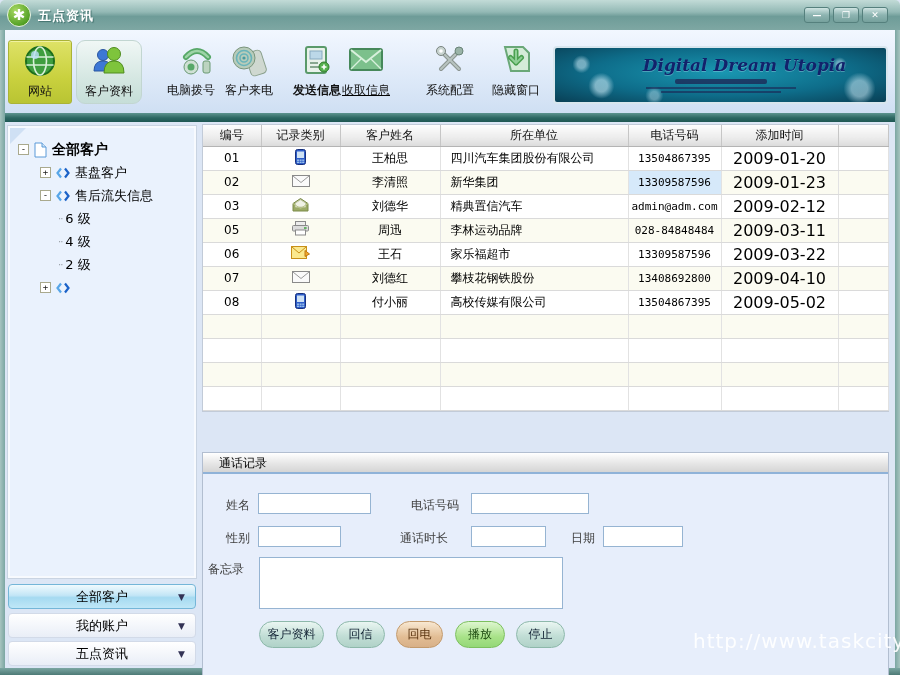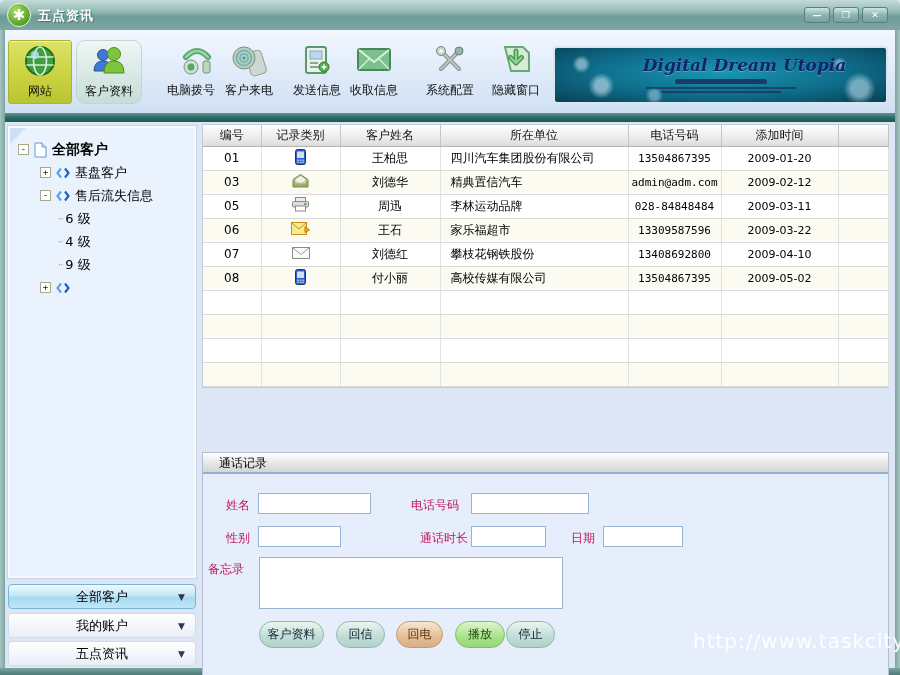--- a/index.html
+++ b/index.html
@@ -80,29 +80,29 @@
   .table-wrap { position:absolute; left:202px; top:124px; width:687px; background:#fff; border:1px solid #c2cbd8; }
   table { border-collapse:collapse; table-layout:fixed; width:685px; }
   th { height:21px; background:linear-gradient(180deg,#fdfdfd 0%,#ececec 60%,#dcdcdc 100%);
     border-right:1px solid #c6c6c6; border-bottom:1px solid #b4b4b4;
     font-weight:normal; font-size:12px; color:#111; }
   td { height:24px; border-right:1px solid #e2e2e2; border-bottom:1px solid #dadada;
     font-size:12px; color:#000; text-align:center; overflow:hidden; white-space:nowrap; }
   tbody tr:nth-child(even) td { background:#fbfbf1; }
   td.company { text-align:left; padding-left:10px; }
   td.phone { font-family:"DejaVu Sans Mono","Liberation Mono",monospace; font-size:11px; }
-  td.date { font-size:11px;margin-top:8px; }
+  td.date { font-size:16px;margin-top:8px; }
   td.sel { background:#d6e9fa !important; }
 
   
   .panel { position:absolute; left:202px; top:452px; width:687px; height:254px;
     background:#e7eefb; border:1px solid #b2bed0; }
   .panel-header { height:21px; background:linear-gradient(180deg,#ffffff 0%,#e6e6e6 55%,#d5d5d5 100%);
     border-bottom:2px solid #8fb2d8; font-size:12px; color:#000; padding-left:16px; line-height:20px; }
-  .fld-label { position:absolute; font-size:12px; color:#be185d; white-space:nowrap; }
+  .fld-label { position:absolute; font-size:12px; color:#404040; white-space:nowrap; }
   .fld-input { position:absolute; height:21px; border:1px solid #96b4d2; background:#fff; font-size:12px; padding:0 4px; }
   .memo-area { position:absolute; border:1px solid #96b4d2; background:#fff; resize:none; font-size:12px; padding:2px 4px; }
   .pill { position:absolute; height:27px; border-radius:14px; font-size:12px; text-align:center;
     line-height:25px; cursor:pointer; }
   .pill-teal { background:linear-gradient(180deg,#eaf6f2 0%,#c2ded6 55%,#b0d2c8 100%);
     border:1px solid #8db8aa; color:#123; }
   .pill-tan  { background:linear-gradient(180deg,#f8e8d2 0%,#e2bd94 60%,#d8b088 100%);
     border:1px solid #c39a6c; color:#5a3410; }
   .pill-green{ background:linear-gradient(180deg,#ddf6cf 0%,#a8e288 60%,#94d878 100%);
     border:1px solid #7cc05e; color:#1d4a10; }
@@ -168,34 +168,34 @@
         <svg width="38" height="34" viewBox="0 0 38 34">
             <rect x="18" y="8" width="16" height="24" rx="4" transform="rotate(-18 26 20)" fill="#cfd8d0" stroke="#8aa08c"></rect>
             <circle cx="14" cy="15" r="11" fill="#b8ccba" stroke="#7a947c"></circle>
             <circle cx="14" cy="15" r="7.5" fill="none" stroke="#69b4ba" stroke-width="1.6"></circle>
             <circle cx="14" cy="15" r="4" fill="none" stroke="#69b4ba" stroke-width="1.6"></circle>
             <circle cx="14" cy="15" r="1.6" fill="#4a9aa0"></circle>
           </svg>
       </span>
       <span class="tb-label">客户来电</span>
     </div>
-    <div class="tb-item" style="left:278px;width:68px;">
+    <div class="tb-item" style="left:278px;width:68px;font-weight:bold;">
       <span class="tb-icon">
         <svg width="34" height="34" viewBox="0 0 34 34">
             <rect x="6" y="4" width="20" height="26" rx="2" fill="#e8f2ea" stroke="#5a9a6a" stroke-width="2"></rect>
             <rect x="10" y="8" width="12" height="8" fill="#bcd8e8" stroke="#88aac0"></rect>
             <rect x="10" y="19" width="8" height="2" fill="#88a890"></rect>
             <rect x="10" y="23" width="10" height="2" fill="#88a890"></rect>
             <circle cx="24" cy="24" r="5" fill="#56b04e" stroke="#2f7a2a"></circle>
             <path d="M21.5 24 h5 M24 21.5 v5" stroke="#fff" stroke-width="1.6"></path>
           </svg>
       </span>
       <span class="tb-label">发送信息</span>
     </div>
-    <div class="tb-item" style="left:336px;width:66px;">
+    <div class="tb-item" style="left:328px;width:66px;text-decoration:underline;">
       <span class="tb-icon">
         <svg width="38" height="32" viewBox="0 0 38 32">
             <rect x="3" y="6" width="32" height="21" rx="2" fill="#7cc08c" stroke="#46885a" stroke-width="2"></rect>
             <path d="M4 7 L19 19 L34 7" fill="none" stroke="#d8f0dc" stroke-width="2"></path>
             <path d="M4 26 L14 16 M34 26 L24 16" stroke="#d8f0dc" stroke-width="1.4"></path>
           </svg>
       </span>
       <span class="tb-label">收取信息</span>
     </div>
     <div class="tb-item" style="left:478px;width:66px;">
@@ -271,21 +271,21 @@
       <div class="tree-row indent2">
         <span class="leaf-dots">··</span>
         <span class="tree-label">6 级</span>
       </div>
       <div class="tree-row indent2">
         <span class="leaf-dots">··</span>
         <span class="tree-label">4 级</span>
       </div>
       <div class="tree-row indent2">
         <span class="leaf-dots">··</span>
-        <span class="tree-label">9 级</span>
+        <span class="tree-label">2 级</span>
       </div>
       <div class="tree-row indent1">
         <span class="expander">+</span>
         <span class="tree-icon">
           <svg width="14" height="12" viewBox="0 0 14 12">
               <path d="M5 1.5 L1.5 6 L5 10.5" fill="none" stroke="#57a6e8" stroke-width="2.2"></path>
               <path d="M9 1.5 L12.5 6 L9 10.5" fill="none" stroke="#1b62c8" stroke-width="2.2"></path>
             </svg>
         </span>
         <span class="tree-label"></span>
@@ -343,20 +343,32 @@
                     <rect x="8.2" y="12.6" width="2" height="1.4"></rect>
                   </g>
                 </svg></span></td>
             <td>王柏思</td>
             <td class="company">四川汽车集团股份有限公司</td>
             <td class="phone">13504867395</td>
             <td class="date">2009-01-20</td>
             <td></td>
           </tr>
           <tr>
+            <td>02</td>
+            <td><span><svg width="18" height="12" viewBox="0 0 18 12">
+                  <rect x="0.5" y="0.5" width="17" height="11" fill="#fafafa" stroke="#8a8a8a"></rect>
+                  <path d="M1 1 L9 7.5 L17 1" fill="none" stroke="#9a9a9a"></path>
+                </svg></span></td>
+            <td>李清照</td>
+            <td class="company">新华集团</td>
+            <td class="phone sel">13309587596</td>
+            <td class="date">2009-01-23</td>
+            <td></td>
+          </tr>
+          <tr>
             <td>03</td>
             <td><span><svg width="17" height="14" viewBox="0 0 17 14">
                   <path d="M1 5.5 L8.5 0.5 L16 5.5 V13 H1 Z" fill="#9cab67" stroke="#7c8b4b"></path>
                   <path d="M3.5 5 L8.5 1.8 L13.5 5 L13.5 9 H3.5 Z" fill="#f0f2e6" stroke="#c8cdb0"></path>
                   <path d="M1 5.5 L8.5 10.5 L16 5.5" fill="none" stroke="#b8c48a"></path>
                 </svg></span></td>
             <td>刘德华</td>
             <td class="company">精典置信汽车</td>
             <td class="phone">admin@adm.com</td>
             <td class="date">2009-02-12</td>
@@ -464,29 +476,29 @@
   <div class="panel">
     <div class="panel-header">通话记录</div>
 
     <span class="fld-label" style="left:23px;top:44px;">姓名</span>
     <input class="fld-input" style="left: 55px; top: 40px; width: 113px;" value="">
     <span class="fld-label" style="left:208px;top:44px;">电话号码</span>
     <input class="fld-input" style="left: 268px; top: 40px; width: 118px;" value="">
 
     <span class="fld-label" style="left:23px;top:77px;">性别</span>
     <input class="fld-input" style="left: 55px; top: 73px; width: 83px;" value="">
-    <span class="fld-label" style="left:217px;top:77px;">通话时长</span>
+    <span class="fld-label" style="left:197px;top:77px;">通话时长</span>
     <input class="fld-input" style="left: 268px; top: 73px; width: 75px;" value="">
     <span class="fld-label" style="left:368px;top:77px;">日期</span>
     <input class="fld-input" style="left: 400px; top: 73px; width: 80px;" value="">
 
     <span class="fld-label" style="left:5px;top:108px;text-align:center;">备忘录</span>
     <textarea class="memo-area" style="left: 56px; top: 104px; width: 304px; height: 52px;"></textarea>
 
     <div class="pill pill-teal" style="left:56px;top:168px;width:65px;">客户资料</div>
     <div class="pill pill-teal" style="left:133px;top:168px;width:49px;">回信</div>
     <div class="pill pill-tan" style="left:193px;top:168px;width:47px;">回电</div>
     <div class="pill pill-green" style="left:252px;top:168px;width:50px;">播放</div>
-    <div class="pill pill-teal" style="left:303px;top:168px;width:49px;">停止</div>
+    <div class="pill pill-teal" style="left:313px;top:168px;width:49px;">停止</div>
   </div>
 
   <div class="watermark">http://www.taskcity.com</div>
 </div>
 
 </body></html>

